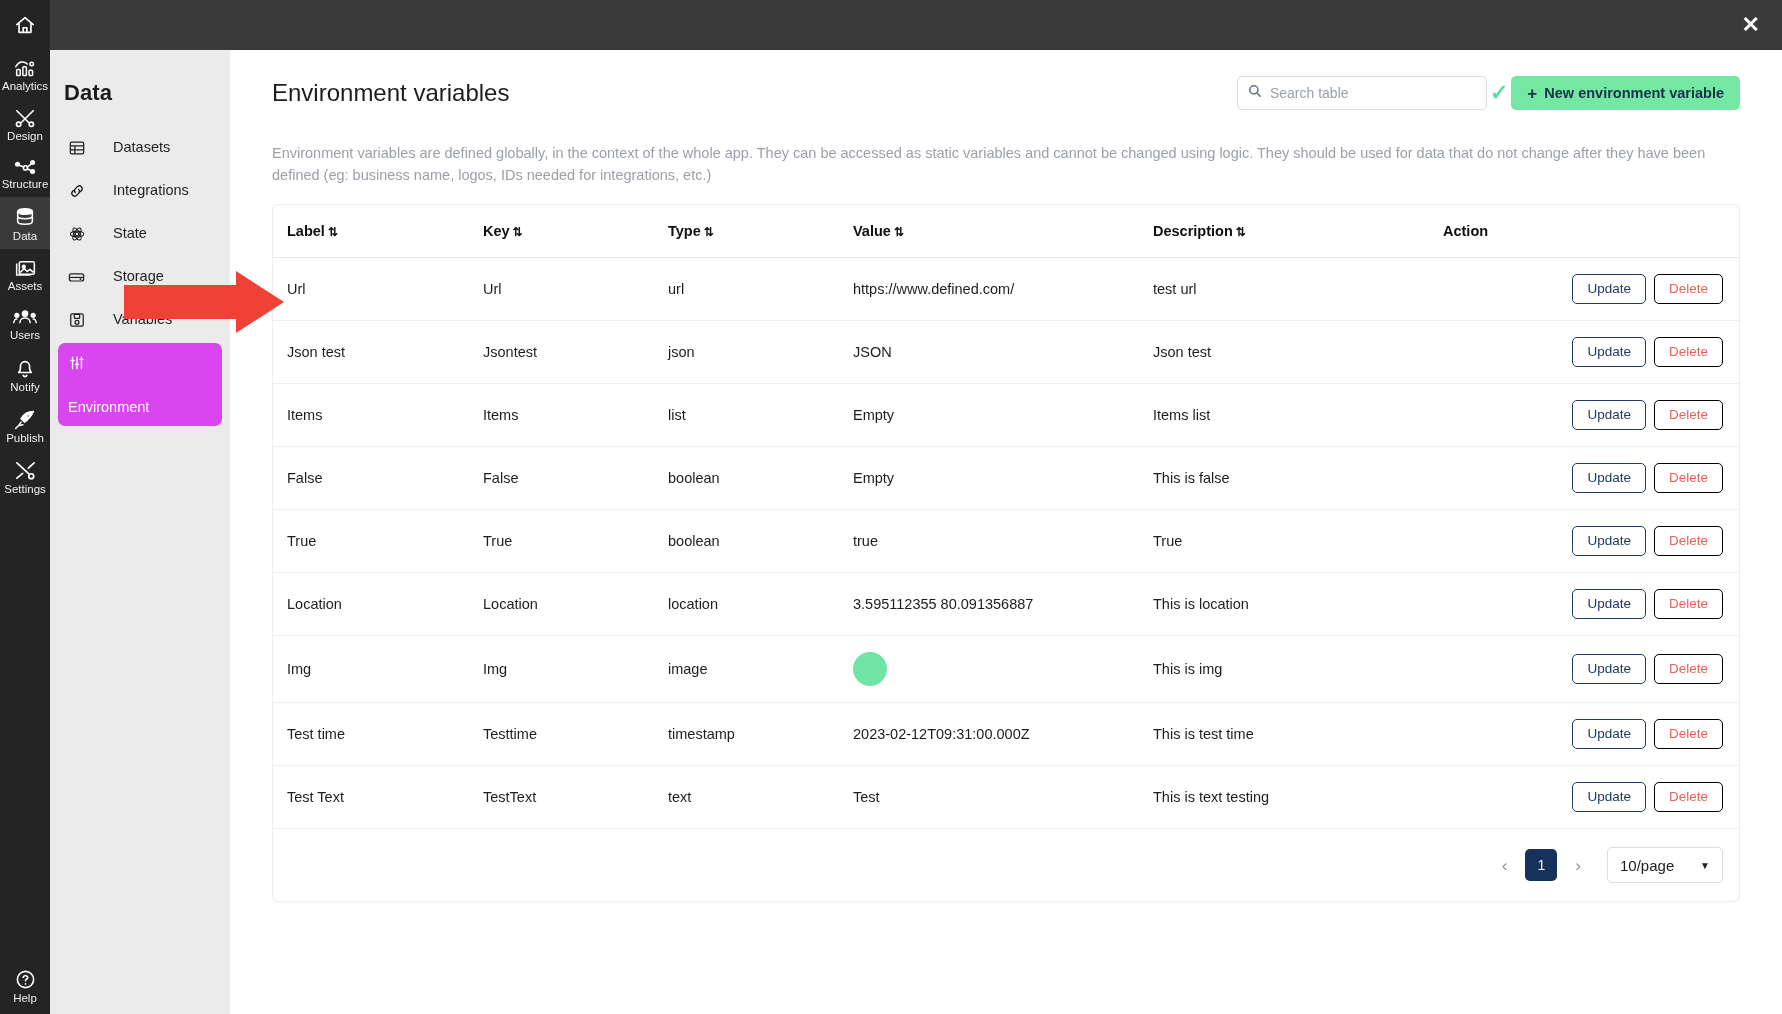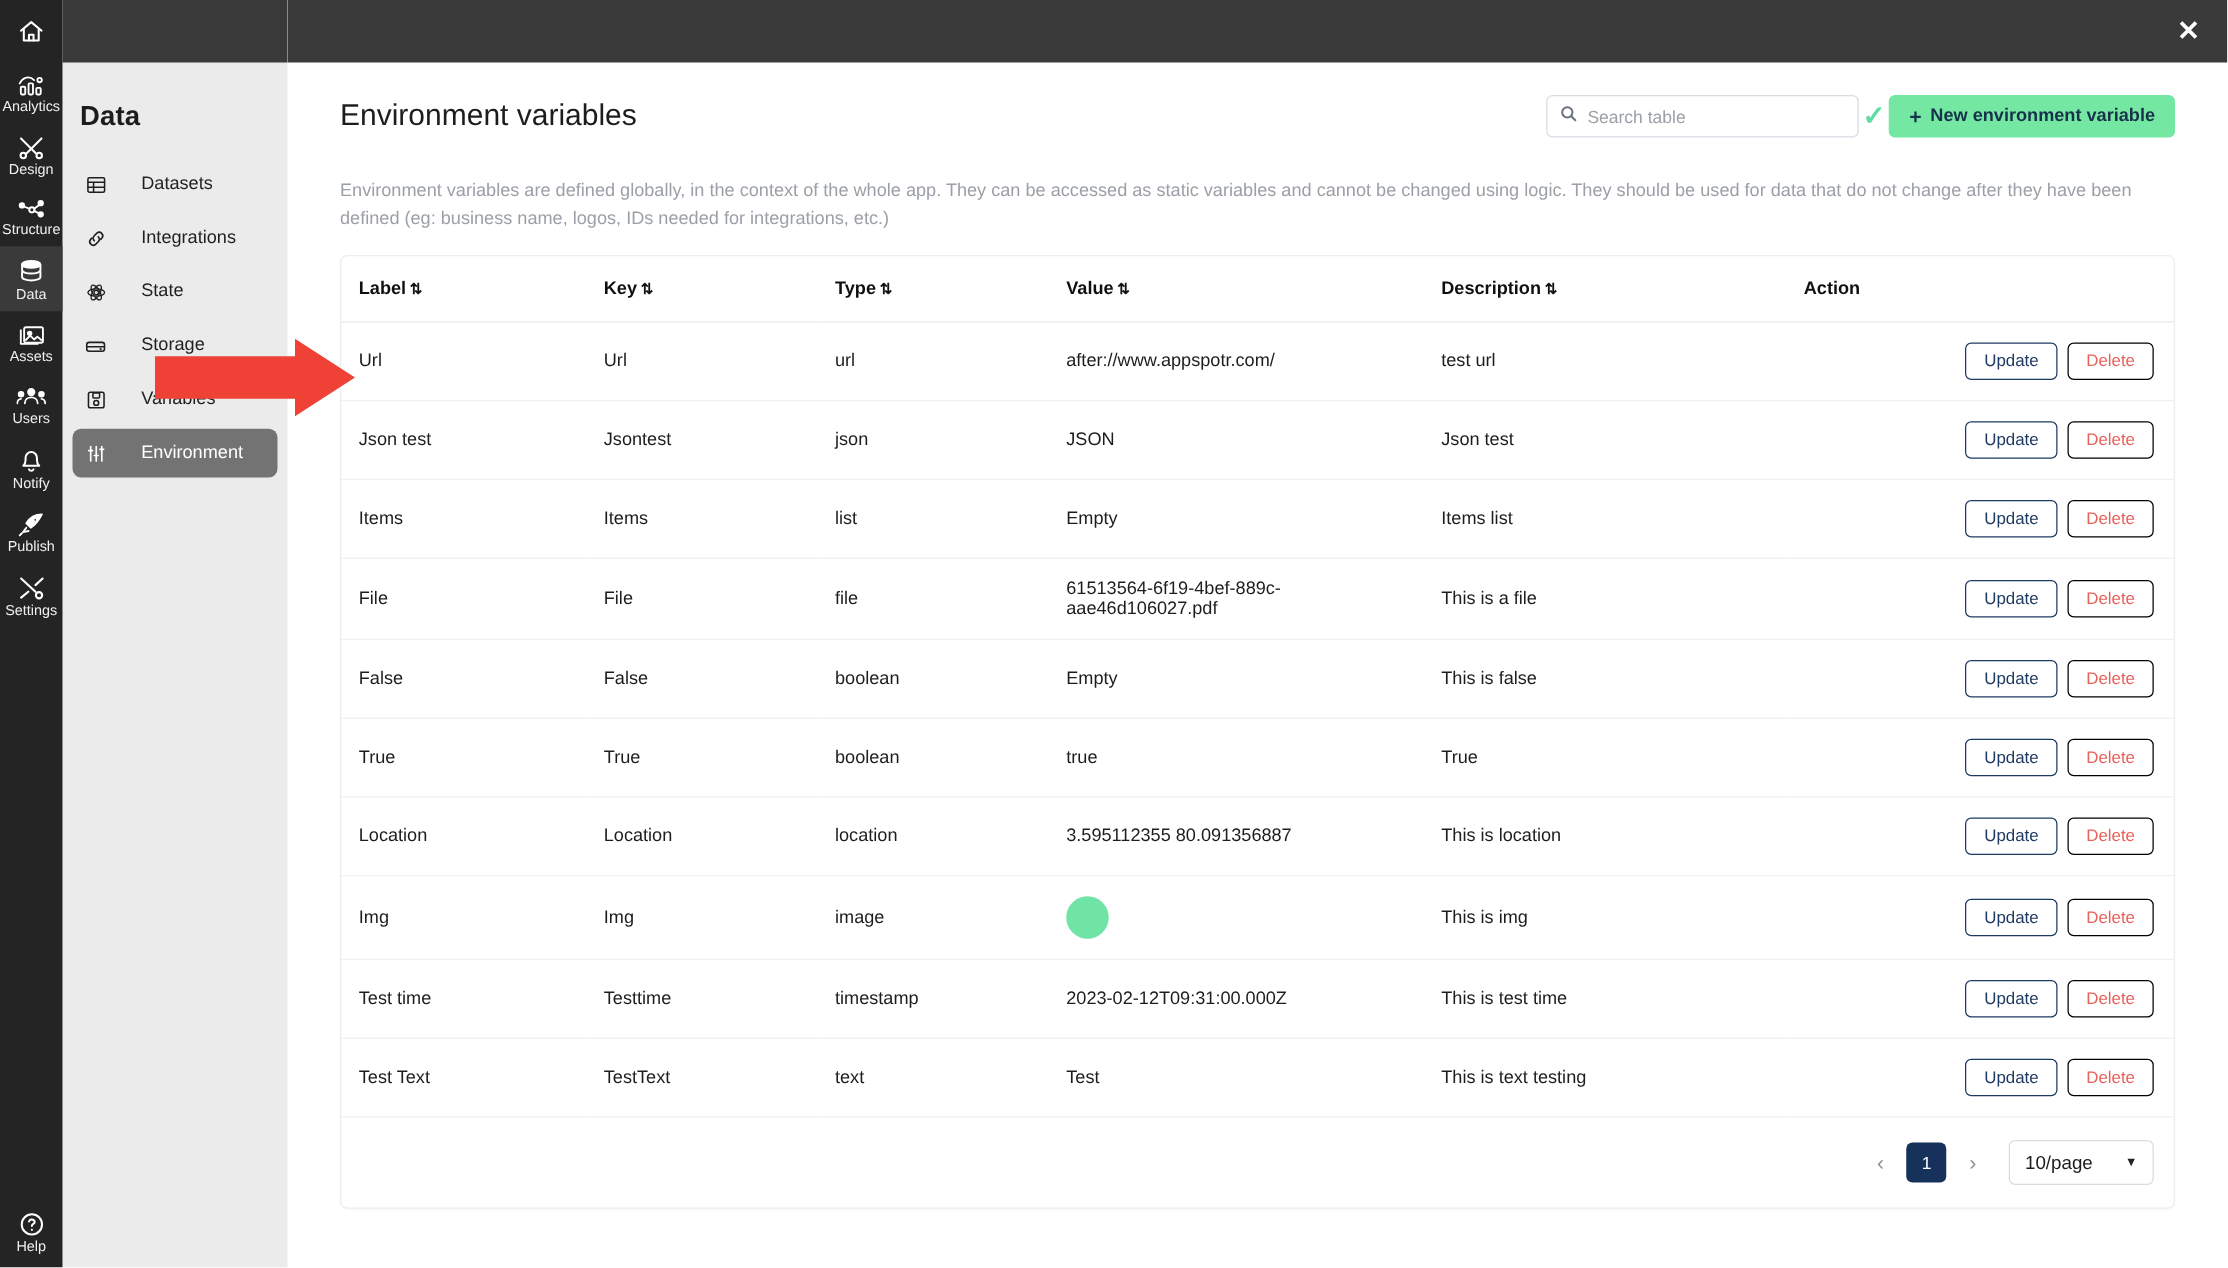--- a/index.html
+++ b/index.html
@@ -42,21 +42,21 @@
     font-size: 22px; font-weight: 700; color: #1c1c1c;
     padding: 30px 0 0 14px; letter-spacing: .1px;
   }
   .subnav-list { margin-top: 22px; padding: 0 8px; display:flex; flex-direction:column; gap: 4px; }
   .subnav-item {
     display:flex; align-items:flex-start; gap:28px;
     padding: 11px 10px; border-radius: 7px;
     font-size: 14.5px; color:#1f1f1f;
   }
   .subnav-item .si-ico { width:17px; height:17px; display:flex; align-items:center; justify-content:center; color:#1f1f1f; flex:0 0 17px;}
-  .subnav-item.active { background:#737373; color:#fff; }
+  .subnav-item.active { background:#d946ef; color:#fff;flex-direction:column; }
   .subnav-item.active .si-ico { color:#fff; }
 
   
   .main {
     flex: 1 1 auto; height: 1014px; background:#ffffff; position: relative;
     display: flex; flex-direction: column; overflow: hidden;
   }
   .topbar {
     height: 50px; background:#3a3a3a; display:flex; align-items:center;
     justify-content: flex-end; padding-right: 22px; flex: 0 0 50px;
@@ -420,21 +420,21 @@
               <th class="col-action">
                 <span>Action</span>
               </th>
             </tr>
           </thead>
           <tbody id="table-body">
               <tr>
                 <td class="col-label">Url</td>
                 <td class="col-key">Url</td>
                 <td class="col-type">url</td>
-                <td class="col-value">after://www.appspotr.com/</td>
+                <td class="col-value">https://www.defined.com/</td>
                 <td class="col-desc">test url</td>
                 <td class="col-action">
                   <div class="act-wrap">
                     <button class="btn-upd">Update</button>
                     <button class="btn-del">Delete</button>
                   </div>
                 </td>
               </tr>
               <tr>
                 <td class="col-label">Json test</td>
@@ -448,33 +448,20 @@
                     <button class="btn-del">Delete</button>
                   </div>
                 </td>
               </tr>
               <tr>
                 <td class="col-label">Items</td>
                 <td class="col-key">Items</td>
                 <td class="col-type">list</td>
                 <td class="col-value">Empty</td>
                 <td class="col-desc">Items list</td>
-                <td class="col-action">
-                  <div class="act-wrap">
-                    <button class="btn-upd">Update</button>
-                    <button class="btn-del">Delete</button>
-                  </div>
-                </td>
-              </tr>
-              <tr>
-                <td class="col-label">File</td>
-                <td class="col-key">File</td>
-                <td class="col-type">file</td>
-                <td class="col-value">61513564-6f19-4bef-889c-aae46d106027.pdf</td>
-                <td class="col-desc">This is a file</td>
                 <td class="col-action">
                   <div class="act-wrap">
                     <button class="btn-upd">Update</button>
                     <button class="btn-del">Delete</button>
                   </div>
                 </td>
               </tr>
               <tr>
                 <td class="col-label">False</td>
                 <td class="col-key">False</td>

